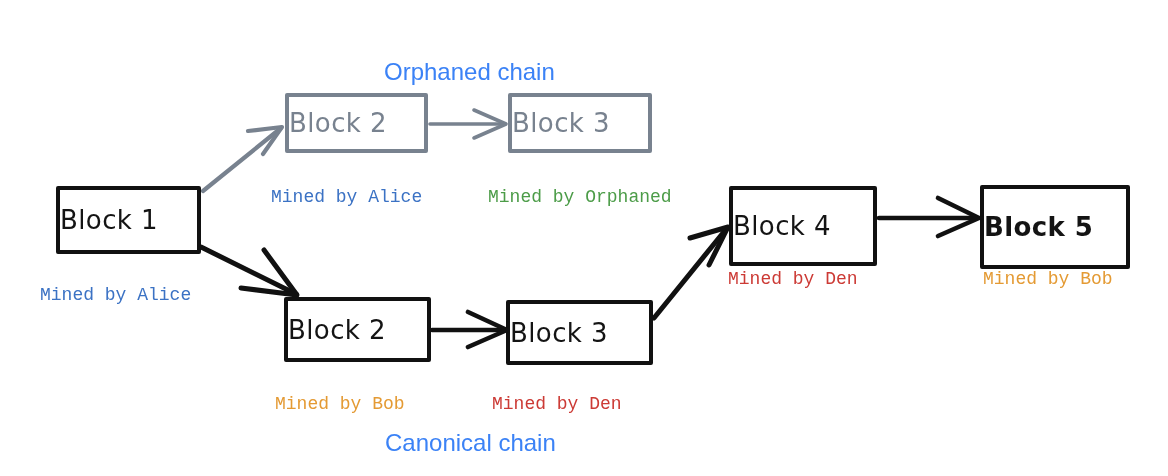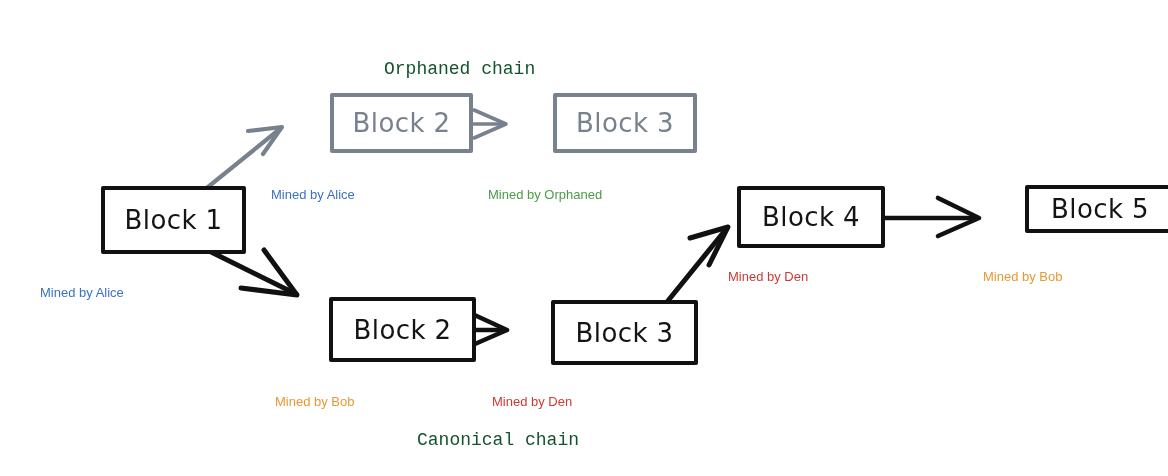--- a/index.html
+++ b/index.html
@@ -25,25 +25,23 @@
     width: 1168px;
     height: 476px;
     pointer-events: none;
   }
   .block {
     position: absolute;
     box-sizing: border-box;
     background: #ffffff;
     display: flex;
     align-items: center;
-    justify-content: center;
     border-style: solid;
     border-radius: 2px;
     z-index: 3;
-    margin-left: 45px;
   }
   .block .block-label {
     font-family: "DejaVu Sans", sans-serif;
     font-size: 26px;
     letter-spacing: 0.4px;
     white-space: nowrap;
     line-height: 1;
   }
   .block.canonical {
     border-width: 4px;
@@ -51,31 +49,31 @@
   }
   .block.canonical .block-label { color: #141414; }
   .block.orphan {
     border-width: 4px;
     border-color: #78828f;
   }
   .block.orphan .block-label { color: #78828f; }
 
   .miner {
     position: absolute;
-    font-family: Liberation Sans, sans-serif;
-    font-size: 13px;
+    font-family: Liberation Mono, monospace;
+    font-size: 18px;
     white-space: nowrap;
     line-height: 1;
     z-index: 3;
   }
   .chain-note {
     position: absolute;
-    font-family: Liberation Mono, monospace;
-    font-size: 18px;
-    color: #14532d;
+    font-family: Liberation Sans, sans-serif;
+    font-size: 24px;
+    color: #3b82f6;
     white-space: nowrap;
     line-height: 1;
     z-index: 3;
   }
 </style>
 </head>
 <body>
 
 <div id="canvas">
 
@@ -106,21 +104,21 @@
       <path d="M690 238 L728 227 L709 265" fill="none" stroke="#111111" stroke-width="5" stroke-linecap="round" stroke-linejoin="round"></path>
     </g>
 
     <g>
       <path d="M879 218 L977 218" fill="none" stroke="#111111" stroke-width="4.6" stroke-linecap="round"></path>
       <path d="M938 198 L979 218 L938 236" fill="none" stroke="#111111" stroke-width="4.6" stroke-linecap="round" stroke-linejoin="round"></path>
     </g>
   </svg>
 
   <div class="chain-note" style="left:384px; top:60px;">Orphaned chain</div>
-  <div class="chain-note" style="left:385px; top:431px;margin-left:32px;">Canonical chain</div>
+  <div class="chain-note" style="left:385px; top:431px;">Canonical chain</div>
 
   <div class="block canonical" style="left:56px; top:186px; width:145px; height:68px;">
     <span class="block-label">Block 1</span>
   </div>
   <div class="miner" style="left:40px; top:286px; color:#3b72c4;">Mined by Alice</div>
 
   <div class="block orphan" style="left:285px; top:93px; width:143px; height:60px;">
     <span class="block-label">Block 2</span>
   </div>
   <div class="miner" style="left:271px; top:188px; color:#3b72c4;">Mined by Alice</div>
@@ -133,23 +131,23 @@
   <div class="block canonical" style="left:284px; top:297px; width:147px; height:65px;">
     <span class="block-label">Block 2</span>
   </div>
   <div class="miner" style="left:275px; top:395px; color:#e49a33;">Mined by Bob</div>
 
   <div class="block canonical" style="left:506px; top:300px; width:147px; height:65px;">
     <span class="block-label">Block 3</span>
   </div>
   <div class="miner" style="left:492px; top:395px; color:#cc3a35;">Mined by Den</div>
 
-  <div class="block canonical" style="left:692px; top:186px; width:148px; height:62px;">
+  <div class="block canonical" style="left:729px; top:186px; width:148px; height:80px;">
     <span class="block-label">Block 4</span>
   </div>
   <div class="miner" style="left:728px; top:270px; color:#cc3a35;">Mined by Den</div>
 
-  <div class="block canonical" style="left:980px; top:185px; width:150px; height:48px;">
+  <div class="block canonical" style="left:980px; top:185px; width:150px; height:84px;font-weight:bold;">
     <span class="block-label">Block 5</span>
   </div>
   <div class="miner" style="left:983px; top:270px; color:#e49a33;">Mined by Bob</div>
 
 </div>
 
 </body></html>

